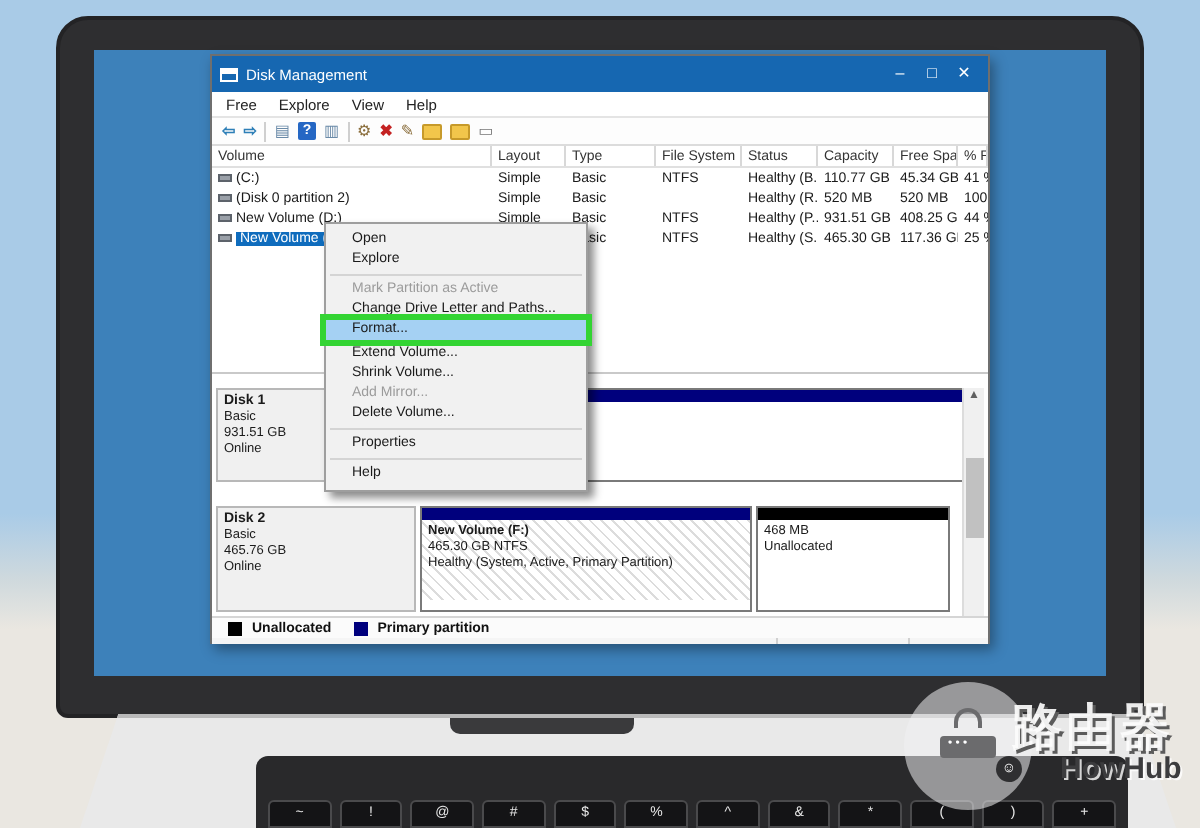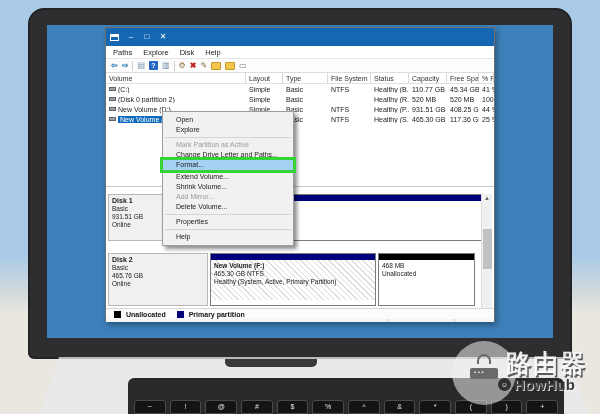--- a/index.html
+++ b/index.html
@@ -108,21 +108,21 @@
                border-radius:2px; z-index:41; }
   .wm-router::before { content:"• • •"; position:absolute; left:4px; top:1px; color:#fff; font-size:6px; }
   .wm-arc { position:absolute; left:477px; top:354px; width:14px; height:10px;
             border:2px solid #6b6b6d; border-bottom:none; border-radius:10px 10px 0 0; z-index:41; }
   .wm-cn { position:absolute; left:506px; top:347px; font-size:25px; font-weight:bold;
            letter-spacing:2px; color:rgba(252,252,252,.92); text-shadow:1.5px 1.5px 0 #5b5b5b;
            z-index:41; white-space:nowrap; }
   .wm-en-row { position:absolute; left:498px; top:376px; display:flex; align-items:center; gap:3px; z-index:41; }
   .wm-chat-icon { width:13px; height:13px; border-radius:50%; background:#2f2f31; color:#fff;
                   font-size:7px; text-align:center; line-height:13px; }
-  .wm-en { font-size:15px; font-weight:bold; color:#3c3c3e; text-shadow:1px 1px 0 rgba(255,255,255,.8); }
+  .wm-en { font-size:15px; font-weight:bold; color:#3c3c3e; text-shadow:1px 1px 0 rgba(255,255,255,.8);margin-left:16px; }
 </style>
 </head>
 <body>
 
 <div class="bezel"></div>
 <div class="screen"></div>
 <div class="deck"></div>
 <div class="hinge-slot"></div>
 <div class="kb-well">
   
@@ -139,29 +139,30 @@
   <div class="key">*</div>
   <div class="key">(</div>
   <div class="key">)</div>
   <div class="key">+</div>
 </div>
 
 <div class="win">
 
   <div class="titlebar">
     <span class="app-icon"></span>
+    <span class="title-text">Disk Management</span>
     <span class="win-btn">–</span>
     <span class="win-btn">□</span>
     <span class="win-btn">✕</span>
   </div>
 
   <div class="menubar">
-    <span>Paths</span>
+    <span>Free</span>
     <span>Explore</span>
-    <span>Disk</span>
+    <span>View</span>
     <span>Help</span>
   </div>
 
   <div class="toolbar">
     <span class="tb-ic ic-arrow">⇦</span>
     <span class="tb-ic ic-arrow">⇨</span>
     <span class="tb-sep"></span>
     <span class="tb-ic ic-win">▤</span>
     <span class="tb-ic ic-help">?</span>
     <span class="tb-ic ic-win">▥</span>

